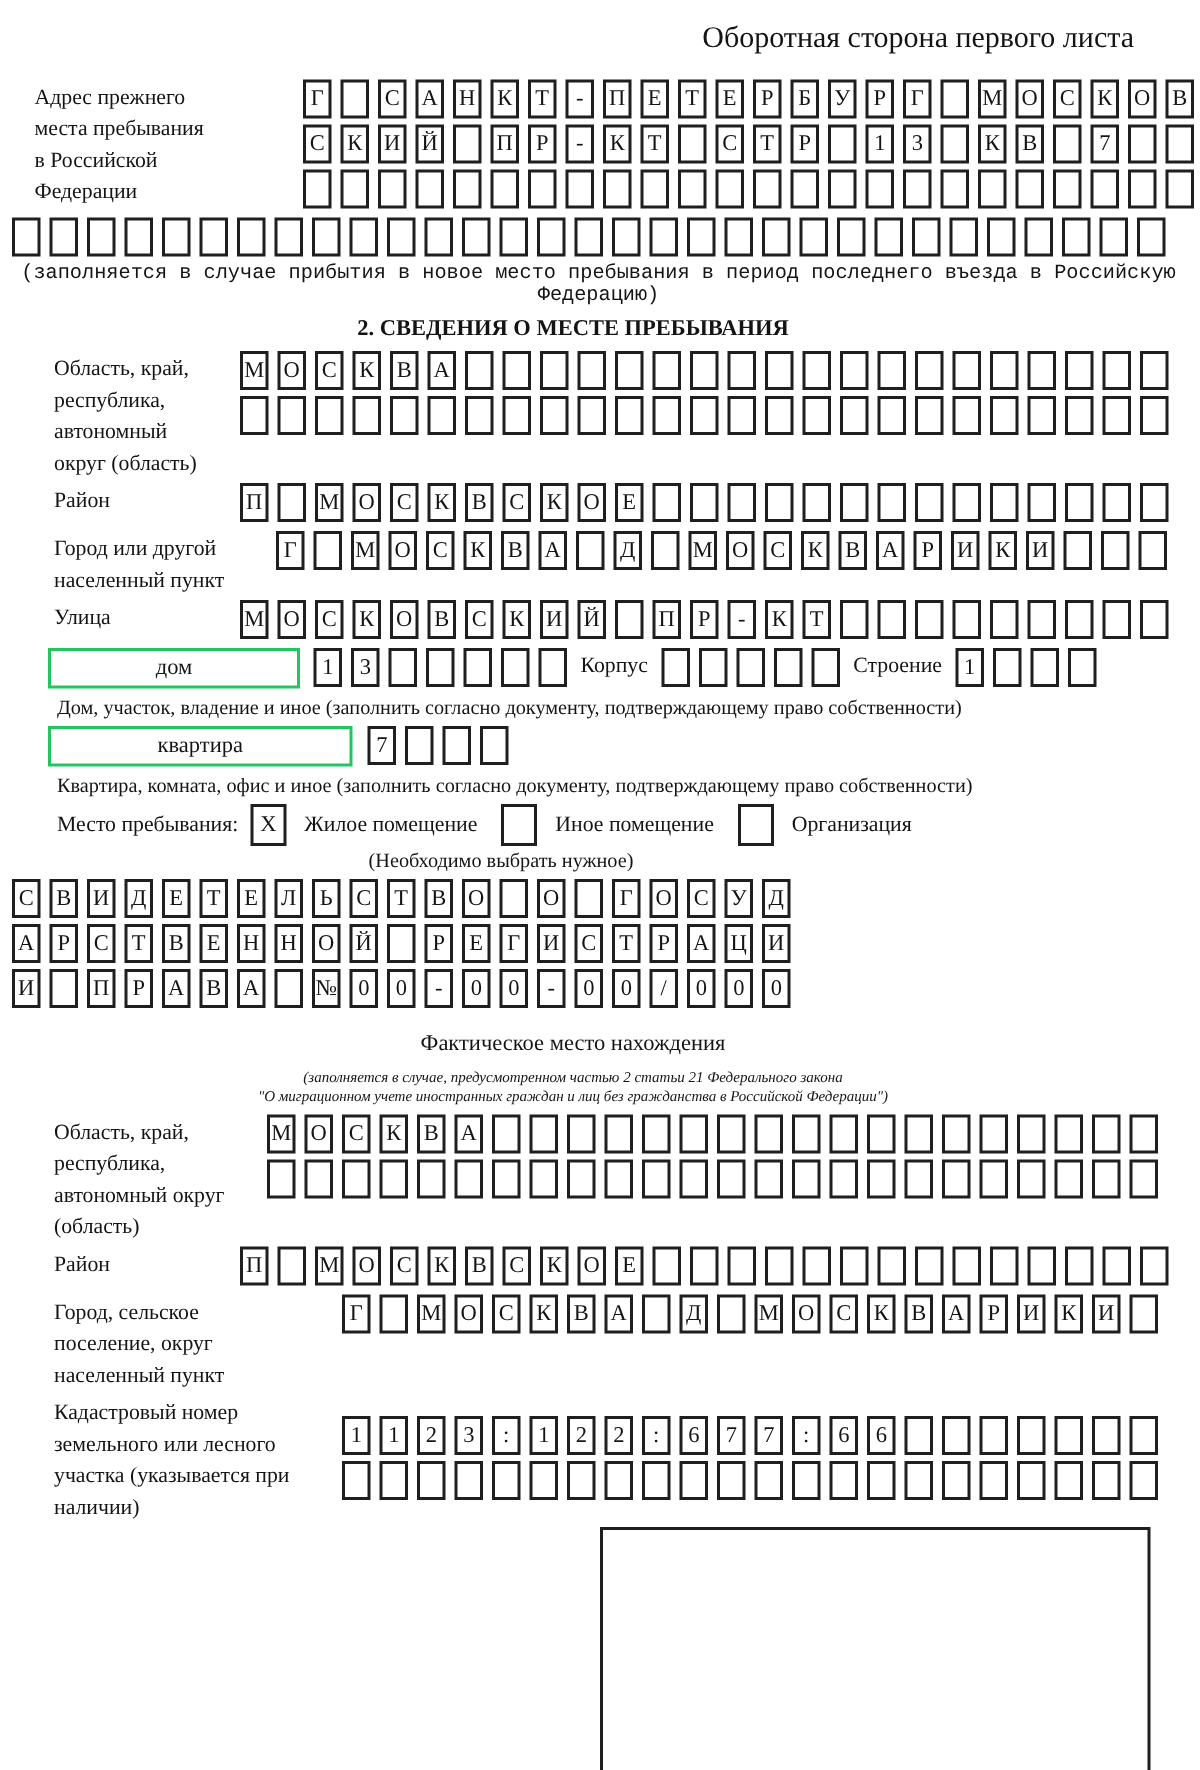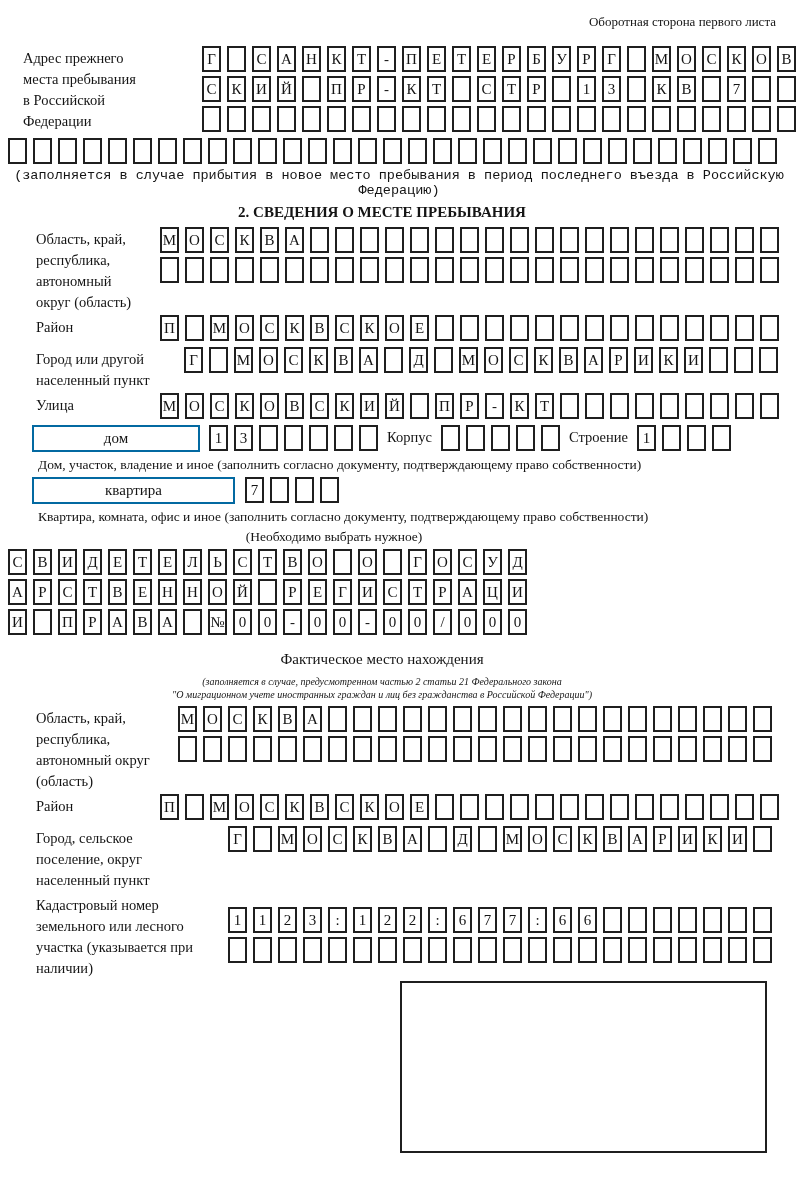--- a/index.html
+++ b/index.html
@@ -1,35 +1,35 @@
 <!DOCTYPE html>
 <html><head>
 <meta charset="utf-8">
 <style>
   html,body{margin:0;padding:0;background:#fff;}
   body{width:800px;height:1180px;overflow:hidden;color:#141414;
        font-family:"Liberation Serif","DejaVu Serif",serif;font-size:14.5px;position:relative;}
   .page{padding:0 0 0 8px;box-sizing:border-box;width:800px;}
-  .corner{padding:14px 24px 14px 0;text-align:right;font-size:13px;}
+  .corner{padding:14px 44px 14px 0;text-align:right;font-size:20px;}
   .frow{display:flex;align-items:flex-start;margin-bottom:2px;}
   .flabel{box-sizing:border-box;flex:0 0 auto;line-height:1.45;padding-top:2px;}
   .rows{display:flex;flex-direction:column;}
   .cells{display:flex;gap:6px;margin-bottom:4px;flex:0 0 auto;}
   .cell{box-sizing:border-box;flex:0 0 auto;width:19px;height:26px;border:2px solid #1f1f1f;
         display:flex;align-items:center;justify-content:center;font-size:15px;line-height:1;}
   .w172{width:172px;padding-left:15px;padding-right:40px;}
   .w152{width:152px;padding-left:28px;padding-right:24px;}
   .w176{width:176px;padding-left:28px;padding-right:28px;}
   .w244{width:244px;padding-left:28px;padding-right:32px;}
   .w170f{width:170px;padding-left:28px;padding-right:24px;}
   .w220f{width:220px;padding-left:28px;padding-right:28px;}
   .caption{font-size:13.5px;margin:0 0 4px 0;padding-left:30px;}
   .caption.center{text-align:center;padding:0 10px 0 0;margin:2px 0 6px 0;font-family:Liberation Mono, monospace;}
   .sec-title{font-weight:bold;font-size:15px;text-align:center;margin:4px 44px 6px 0;}
-  .widebox{box-sizing:border-box;border:2px solid #0369a1;height:27px;display:flex;
+  .widebox{box-sizing:border-box;border:2px solid #22c55e;height:27px;display:flex;
            align-items:center;justify-content:center;font-size:15px;flex:0 0 auto;}
   .dombox{width:168px;margin-left:24px;margin-right:9px;}
   .kvbox{width:203px;margin-left:24px;margin-right:10px;}
   .inline-label{margin:4px 9px 0 9px;flex:0 0 auto;}
   .stayrow{padding-left:30px;align-items:center;margin-top:4px;}
   .stay-label{margin-right:8px;}
   .optgroup{display:flex;align-items:center;margin-right:16px;}
   .checkbox{box-sizing:border-box;width:24px;height:28px;border:2px solid #1f1f1f;display:flex;
             align-items:center;justify-content:center;font-size:15px;margin-right:12px;flex:0 0 auto;}
   .staynote{margin-left:176px;width:300px;text-align:center;padding-left:0;margin-top:2px;}
@@ -351,20 +351,35 @@
     <div class="widebox kvbox">квартира</div>
     <div class="cells">
         <span class="cell">7</span>
         <span class="cell"></span>
         <span class="cell"></span>
         <span class="cell"></span>
       </div>
   </div>
   <div class="caption">Квартира, комната, офис и иное (заполнить согласно документу, подтверждающему право собственности)</div>
 
+  <div class="frow stayrow">
+    <div class="stay-label">Место пребывания:</div>
+    <div class="optgroup">
+      <span class="checkbox">X</span>
+      <span>Жилое помещение</span>
+    </div>
+    <div class="optgroup">
+      <span class="checkbox"></span>
+      <span>Иное помещение</span>
+    </div>
+    <div class="optgroup">
+      <span class="checkbox"></span>
+      <span>Организация</span>
+    </div>
+  </div>
   <div class="caption staynote">(Необходимо выбрать нужное)</div>
 
   <div class="frow">
     <div class="rows">
       <div class="cells">
           <span class="cell">С</span>
           <span class="cell">В</span>
           <span class="cell">И</span>
           <span class="cell">Д</span>
           <span class="cell">Е</span>

